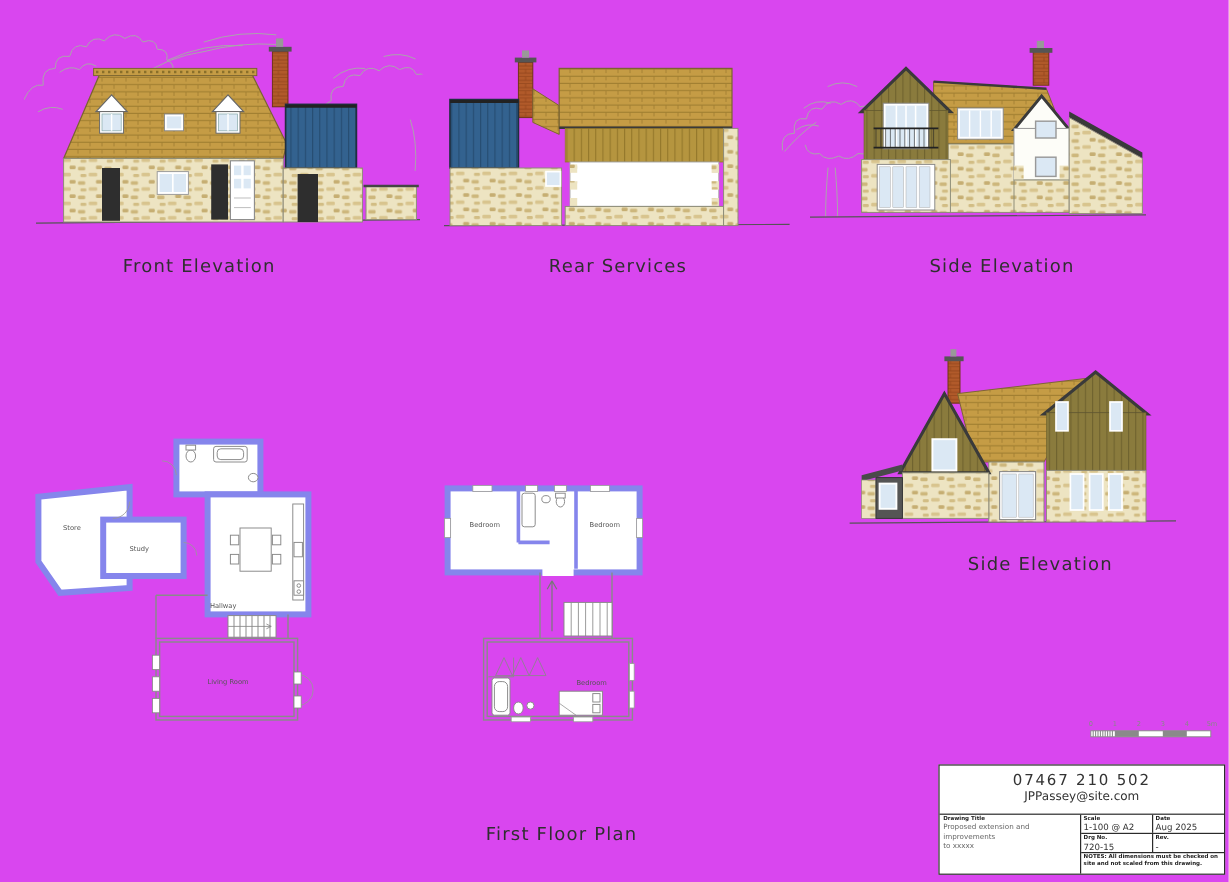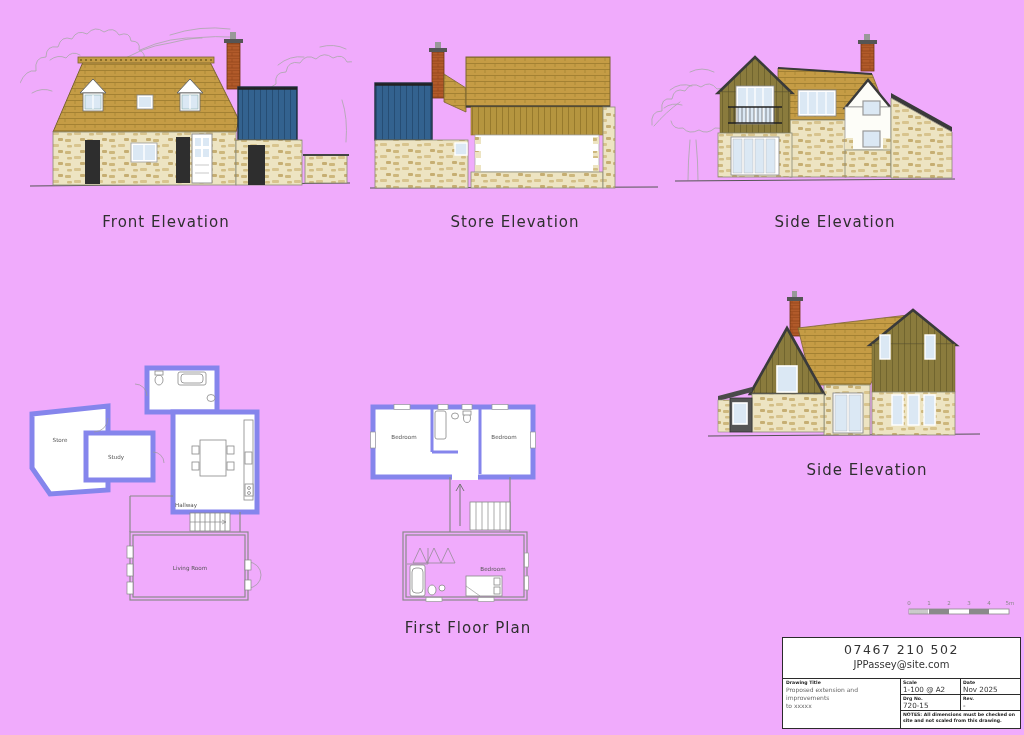--- a/index.html
+++ b/index.html
@@ -1,16 +1,16 @@
 <!DOCTYPE html>
 <html><head>
 <meta charset="utf-8">
 <style>
   html,body{margin:0;padding:0;background:#ffffff;}
-  #sheet{position:relative;width:1024px;height:735px;background:#f0abfc;overflow:hidden;
+  #sheet{position:relative;width:1024px;height:735px;background:#d946ef;overflow:hidden;
          font-family:"DejaVu Sans",sans-serif;}
   .abs{position:absolute;}
   .caption{position:absolute;text-align:center;font-size:15px;color:#2f2f2f;
            letter-spacing:1px;font-family:"DejaVu Sans",sans-serif;}
   .sketch{fill:none;stroke:#a8a8a8;stroke-width:0.8;stroke-linecap:round;}
   .gl{stroke:#555;stroke-width:1;fill:none;}
   svg text{font-family:"DejaVu Sans",sans-serif;}
   .roomlbl{font-size:5.6px;fill:#555;}
   .tb{position:absolute;left:782px;top:637px;width:239px;height:92px;border:1.5px solid #2b2b2b;
       box-sizing:border-box;background:#fff;}
@@ -164,21 +164,21 @@
     <rect x="105" y="97" width="6" height="7" fill="url(#pStone)"></rect>
         <rect x="105" y="111" width="6" height="7" fill="url(#pStone)"></rect>
     <rect x="105" y="125" width="6" height="7" fill="url(#pStone)"></rect>
     <rect x="223" y="97" width="6" height="7" fill="url(#pStone)"></rect>
         <rect x="223" y="111" width="6" height="7" fill="url(#pStone)"></rect>
     <rect x="223" y="125" width="6" height="7" fill="url(#pStone)"></rect>
   </g>
   <rect x="101" y="132" width="132" height="16" fill="url(#pStone)" stroke="#8b8b76" stroke-width="0.8"></rect>
   <rect x="233" y="67" width="12" height="81" fill="url(#pStone)" stroke="#8b8b76" stroke-width="0.8"></rect>
 </svg>
-<div class="caption" style="left:440px;top:213px;width:150px;">Store Elevation</div>
+<div class="caption" style="left:440px;top:213px;width:150px;">Rear Services</div>
 
 <svg class="abs" style="left:650px;top:30px;" width="312" height="175" viewBox="0 0 312 175">
   <g>
     <path class="sketch" d="M2,95 q-2,-14 10,-14 q-2,-14 10,-12 q2,-12 13,-8 q6,-10 16,-4 q9,-7 16,2 q10,-3 10,7 q9,3 5,12 q6,9 -4,12 q-2,10 -13,8 q-8,7 -16,2 q-10,5 -16,-2 q-10,2 -12,-7"></path>
     <path class="sketch" d="M20,60 q10,-8 22,-4 M40,42 q12,-6 24,0 M14,78 q8,-6 18,-3"></path>
     <path class="sketch" d="M40,110 q-2,22 -2,40 M46,110 q2,22 2,40 M30,72 q-14,10 -26,24"></path>
   </g>
   <path class="gl" d="M25,151 L305,149"></path>
   <g>
     <rect x="211" y="13" width="13" height="28" fill="url(#pBrick)" stroke="#6e3513" stroke-width="0.8"></rect>
@@ -378,21 +378,21 @@
   <g fill="#fff" stroke="#999" stroke-width="0.7">
     <rect x="60" y="199.5" width="16" height="4"></rect>
     <rect x="112" y="199.5" width="16" height="4"></rect>
     <rect x="158.5" y="155" width="4" height="14"></rect>
     <rect x="158.5" y="178" width="4" height="14"></rect>
   </g>
   <text class="roomlbl" x="38" y="41" text-anchor="middle">Bedroom</text>
   <text class="roomlbl" x="138" y="41" text-anchor="middle">Bedroom</text>
   <text class="roomlbl" x="127" y="173" text-anchor="middle">Bedroom</text>
 </svg>
-<div class="caption" style="left:393px;top:619px;width:150px;">First Floor Plan</div>
+<div class="caption" style="left:393px;top:686px;width:150px;">First Floor Plan</div>
 
 <svg class="abs" style="left:903px;top:596px;" width="118" height="26" viewBox="0 0 118 26">
   <g font-size="5.5" fill="#888" text-anchor="middle">
     <text x="6" y="9">0</text>
     <text x="26" y="9">1</text>
     <text x="46" y="9">2</text>
     <text x="66" y="9">3</text>
     <text x="86" y="9">4</text>
     <text x="107" y="9">5m</text>
   </g>
@@ -420,21 +420,21 @@
       </div>
     </div>
     <div class="tb-meta">
       <div class="tb-meta-row">
         <div class="tb-meta-cell first">
           <div class="tb-lab">Scale</div>
           <div class="tb-val">1-100 @ A2</div>
         </div>
         <div class="tb-meta-cell">
           <div class="tb-lab">Date</div>
-          <div class="tb-val">Nov 2025</div>
+          <div class="tb-val">Aug 2025</div>
         </div>
       </div>
       <div class="tb-meta-row">
         <div class="tb-meta-cell first">
           <div class="tb-lab">Drg No.</div>
           <div class="tb-val">720-15</div>
         </div>
         <div class="tb-meta-cell">
           <div class="tb-lab">Rev.</div>
           <div class="tb-val">-</div>

